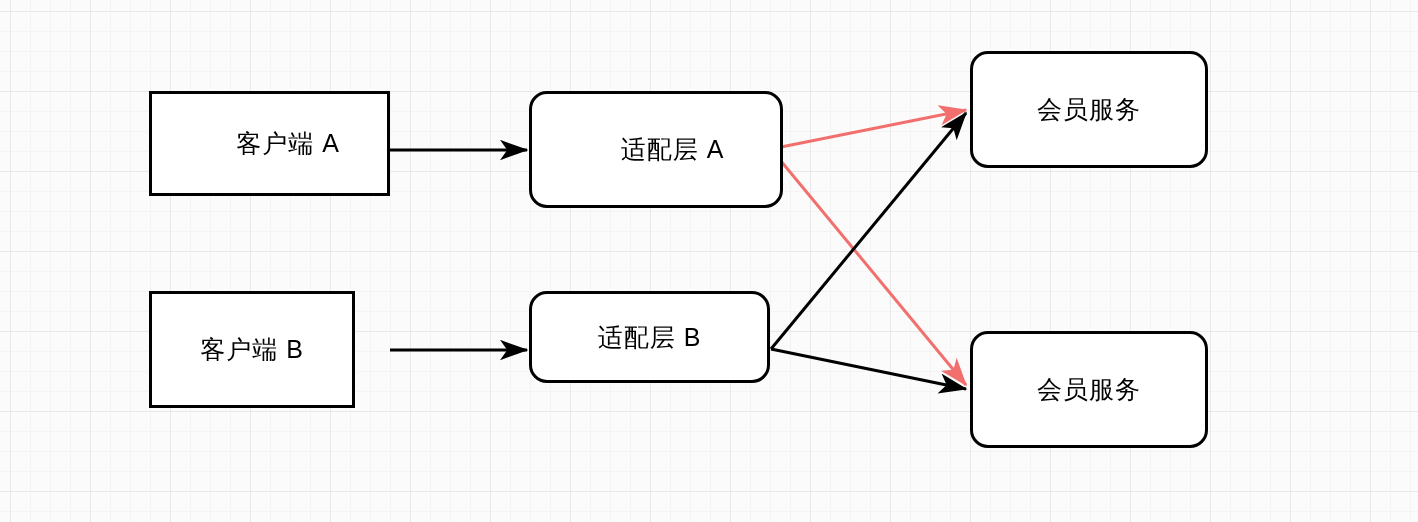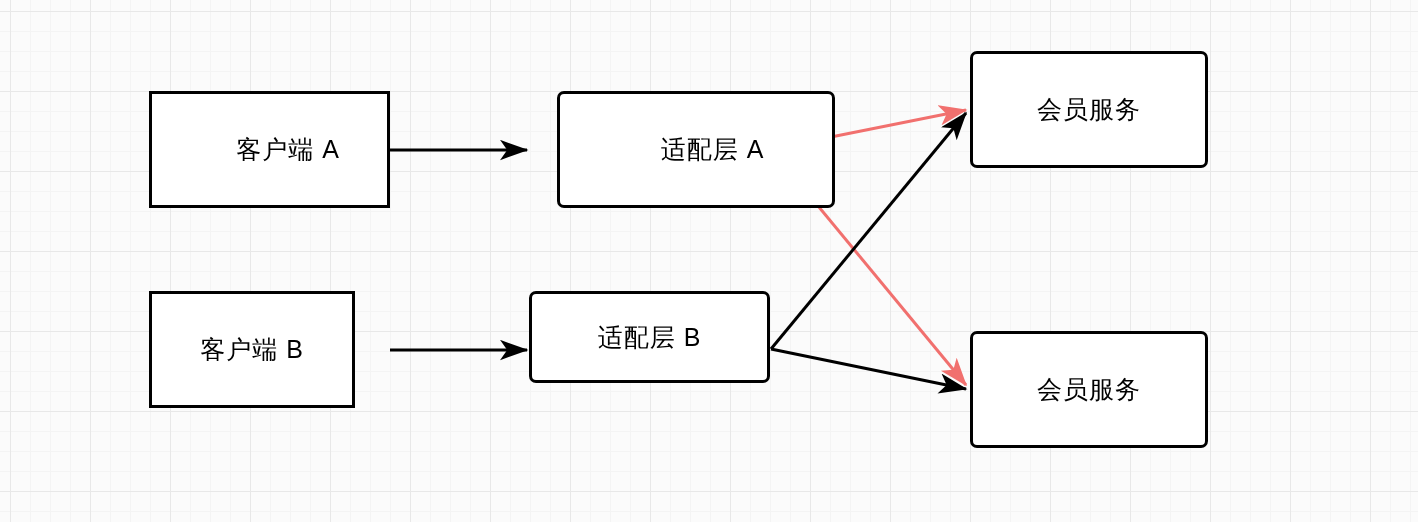--- a/index.html
+++ b/index.html
@@ -30,21 +30,21 @@
     display: flex;
     align-items: center;
     justify-content: center;
     color: #000000;
     font-size: 25px;
     letter-spacing: 1px;
     line-height: 1;
     white-space: nowrap;
   }
   .node.sharp { border-radius: 0; }
-  .node.round { border-radius: 7px; }
+  .node.round { border-radius: 18px; }
   #edges {
     position: absolute;
     left: 0;
     top: 0;
     width: 1418px;
     height: 522px;
     pointer-events: none;
   }
 </style>
 </head>
@@ -68,29 +68,29 @@
 
     <line x1="771" y1="149" x2="966" y2="110" stroke="#f1706e" stroke-width="3" marker-end="url(#arrow-red)"></line>
 
     <line x1="771" y1="149" x2="966" y2="385" stroke="#f1706e" stroke-width="3" marker-end="url(#arrow-red)"></line>
 
     <line x1="771" y1="349" x2="966" y2="113" stroke="#000000" stroke-width="3" marker-end="url(#arrow-black)"></line>
 
     <line x1="771" y1="349" x2="966" y2="389" stroke="#000000" stroke-width="3" marker-end="url(#arrow-black)"></line>
   </svg>
 
-  <div class="node sharp" style="left:149px; top:91px; width:241px; height:117px;padding-left:37px;">
+  <div class="node sharp" style="left:149px; top:91px; width:241px; height:105px;padding-left:37px;">
     <span>客户端 A</span>
   </div>
 
   <div class="node sharp" style="left:149px; top:291px; width:206px; height:117px;">
     <span>客户端 B</span>
   </div>
 
-  <div class="node round" style="left:557px; top:91px; width:278px; height:117px;padding-left:33px;">
+  <div class="node round" style="left:529px; top:91px; width:254px; height:117px;padding-left:33px;">
     <span>适配层 A</span>
   </div>
 
   <div class="node round" style="left:529px; top:291px; width:241px; height:92px;">
     <span>适配层 B</span>
   </div>
 
   <div class="node round" style="left:970px; top:51px; width:238px; height:117px;">
     <span>会员服务</span>
   </div>

